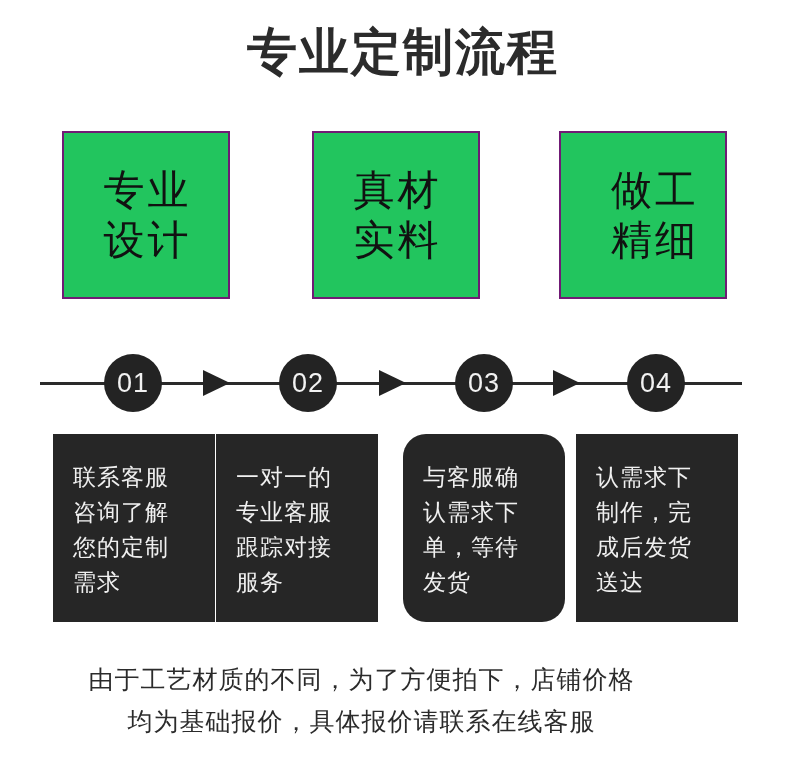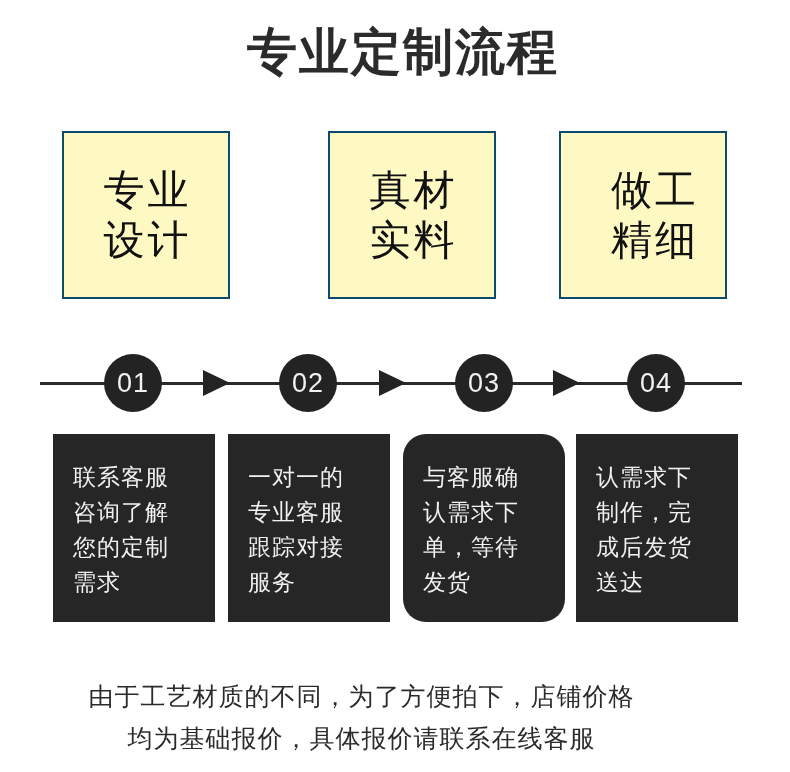--- a/index.html
+++ b/index.html
@@ -41,29 +41,29 @@
     top: 131px;
     width: 790px;
     height: 170px;
   }
   .feature-box {
     position: absolute;
     top: 0;
     width: 168px;
     height: 168px;
     box-sizing: border-box;
-    border: 2px solid #0c4a6e;
-    background: #fef9c3;
+    border: 2px solid #701a75;
+    background: #22c55e;
     display: flex;
     flex-direction: column;
     align-items: center;
     justify-content: center;
   }
   .feature-box.b1 { left: 62px; }
-  .feature-box.b2 { left: 312px; margin-left: 16px; }
+  .feature-box.b2 { left: 312px; }
   .feature-box.b3 { left: 559px; padding-left: 21px; }
   .feature-line {
     font-size: 41px;
     line-height: 50px;
     font-weight: 400;
     color: #111111;
     letter-spacing: 3px;
     text-indent: 3px;
   }
 
@@ -128,41 +128,40 @@
     width: 162px;
     height: 188px;
     background: #262626;
     box-sizing: border-box;
     padding: 26px 0 12px 0;
     display: flex;
     flex-direction: column;
     align-items: center;
   }
   .desc-box.d1 { left: 53px; }
-  .desc-box.d2 { left: 228px; }
+  .desc-box.d2 { left: 216px; }
   .desc-box.d3 { left: 403px; border-radius: 23px; }
   .desc-box.d4 { left: 576px; }
   .desc-line {
     font-size: 23px;
     line-height: 35px;
     color: #f0f0f0;
     letter-spacing: 1px;
     width: 122px;
     text-align: left;
   }
 
   
   .footer-note {
     position: absolute;
     left: 0;
     top: 658px;
     width: 723px;
     text-align: center;
     color: #2b2b2b;
-    margin-top: 17px;
   }
   .footer-line {
     font-size: 25px;
     line-height: 42px;
     letter-spacing: 1px;
   }
 </style>
 </head>
 <body>
 

